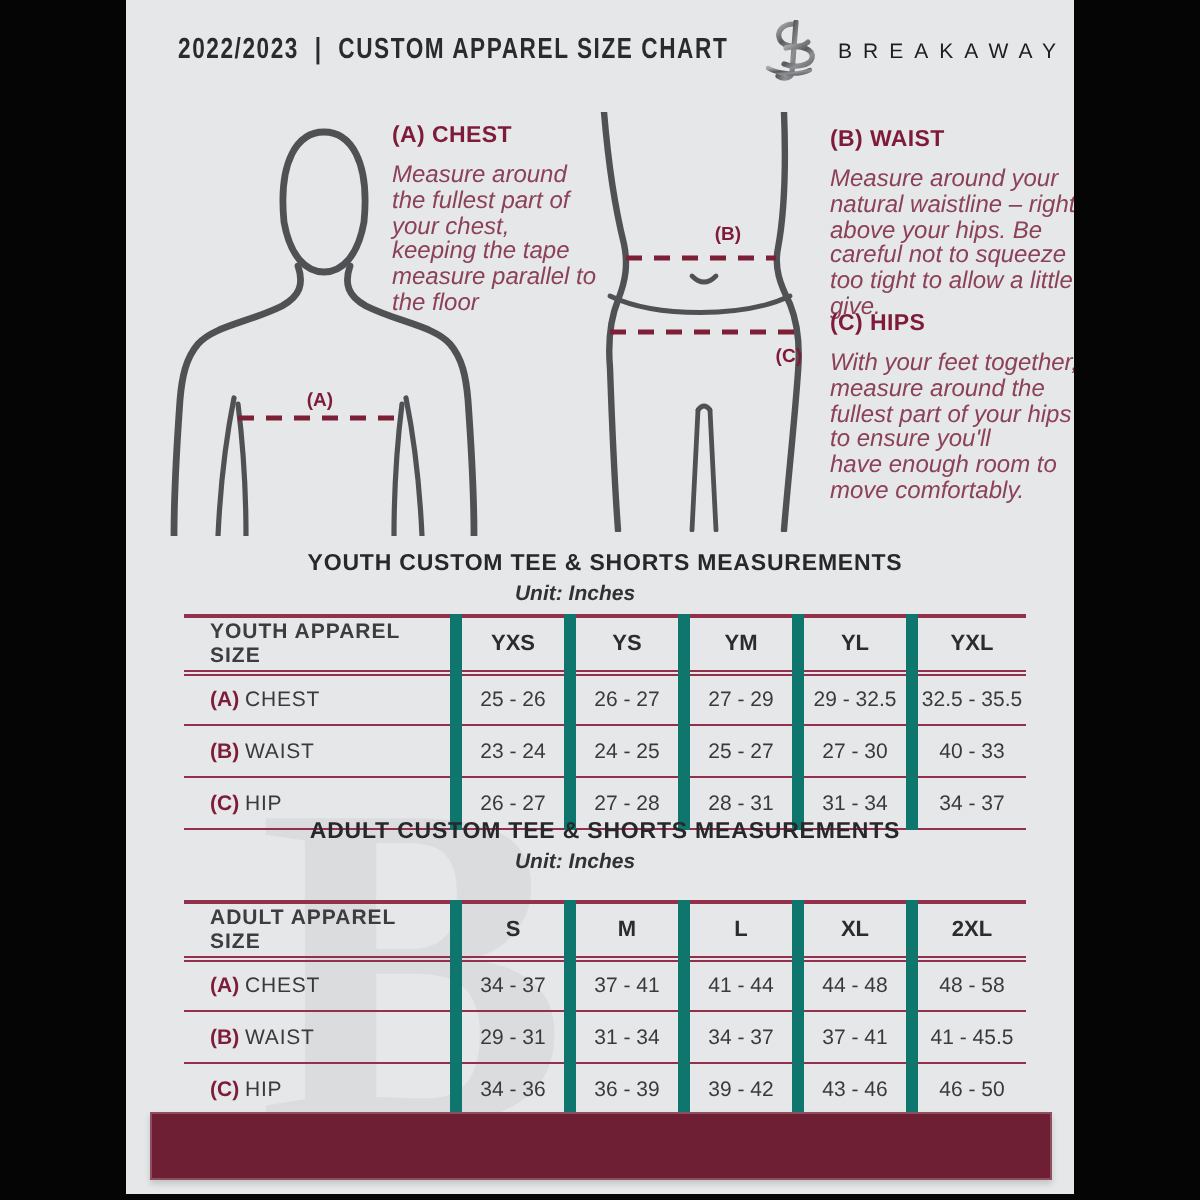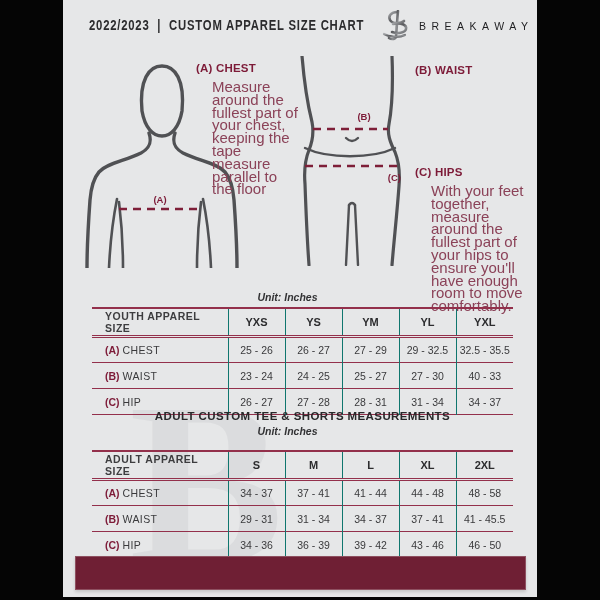--- a/index.html
+++ b/index.html
@@ -23,41 +23,41 @@
     position:absolute;left:38px;top:11px;
     font-size:10.5px;font-weight:400;letter-spacing:5.5px;color:#1e1e20;white-space:nowrap;
   }
   
   .fig{position:absolute;}
   .m-block{position:absolute;}
   .m-block h3{
     margin:0;font-size:11.5px;font-weight:700;color:#7d1b38;letter-spacing:.2px;
   }
   .m-block p{
-    margin:7px 0 0 16px;font-size:15px;line-height:12.8px;
+    margin:7px 0 0 0;font-size:12px;line-height:12.8px;font-style:italic;
     color:#8b4258;white-space:pre-line;
   }
   
   .section-title{
     position:absolute;left:29px;width:421px;text-align:center;
     font-size:11.5px;font-weight:700;letter-spacing:.4px;color:#28282a;
   }
   .unit-label{
     position:absolute;left:14px;width:421px;text-align:center;
     font-size:10.5px;font-style:italic;font-weight:700;color:#323234;
   }
   table.size-table{
     position:absolute;left:29px;width:421px;border-collapse:collapse;table-layout:fixed;
   }
   .size-table col.c-label{width:136px;}
   .size-table col.c-size{width:57px;}
   .size-table tr{height:26px;}
   .size-table thead tr{border-top:2px solid #93304b;border-bottom:3px double #93304b;}
   .size-table tbody tr{border-bottom:1px solid #93304b;}
-  .size-table th+th,.size-table td+td{border-left:1px solid #0f766e;}
+  .size-table th+th,.size-table td+td{border-left:6px solid #0f766e;}
   .size-table th.first{
     text-align:left;padding-left:13px;font-weight:700;font-size:10.5px;
     letter-spacing:.5px;color:#3d3d3f;
   }
   .size-table th.size{font-size:11px;font-weight:700;color:#2c2c2e;text-align:center;}
   .size-table td{font-size:10.5px;color:#3a3a3c;text-align:center;}
   .size-table td.first{text-align:left;padding-left:13px;}
   .size-table .marker{color:#7d1b38;font-weight:700;}
   .size-table .lbl{letter-spacing:.4px;}
   
@@ -127,28 +127,30 @@
       <path stroke-width="2.4" d="M61,149 Q 64,145 67,149"></path>
     </g>
     <path d="M25,73 L100,73" stroke="#7e1f38" stroke-width="2.4" stroke-dasharray="8 6" fill="none"></path>
     <text x="76" y="64" text-anchor="middle" font-size="9.5" font-weight="bold" fill="#7d1b38">(B)</text>
     <path d="M17,110 L110,110" stroke="#7e1f38" stroke-width="2.4" stroke-dasharray="8 6" fill="none"></path>
     <text x="113" y="125" text-anchor="end" font-size="9.5" font-weight="bold" fill="#7d1b38">(C)</text>
   </svg>
 
   <div class="m-block" style="left:352px;top:64px;width:124px">
     <h3>(B) WAIST</h3>
-  </div>
-
-  <div class="m-block" style="left:352px;top:166px;width:124px">
+    <p>Measure around your natural waistline – right above your hips. Be careful not to squeeze too tight to allow a little give.</p>
+  </div>
+
+  <div class="m-block" style="left:352px;top:156px;width:124px">
     <h3>(C) HIPS</h3>
     <p>With your feet together, measure around the fullest part of your hips to ensure you'll
 have enough room to move comfortably.</p>
   </div>
 
+  <div class="section-title" style="top:276px">YOUTH CUSTOM TEE &amp; SHORTS MEASUREMENTS</div>
   <div class="unit-label" style="top:291px">Unit: Inches</div>
   <table class="size-table" style="top:307px">
       <colgroup>
         <col class="c-label">
         <col class="c-size">
         <col class="c-size">
         <col class="c-size">
         <col class="c-size">
         <col class="c-size">
       </colgroup>

